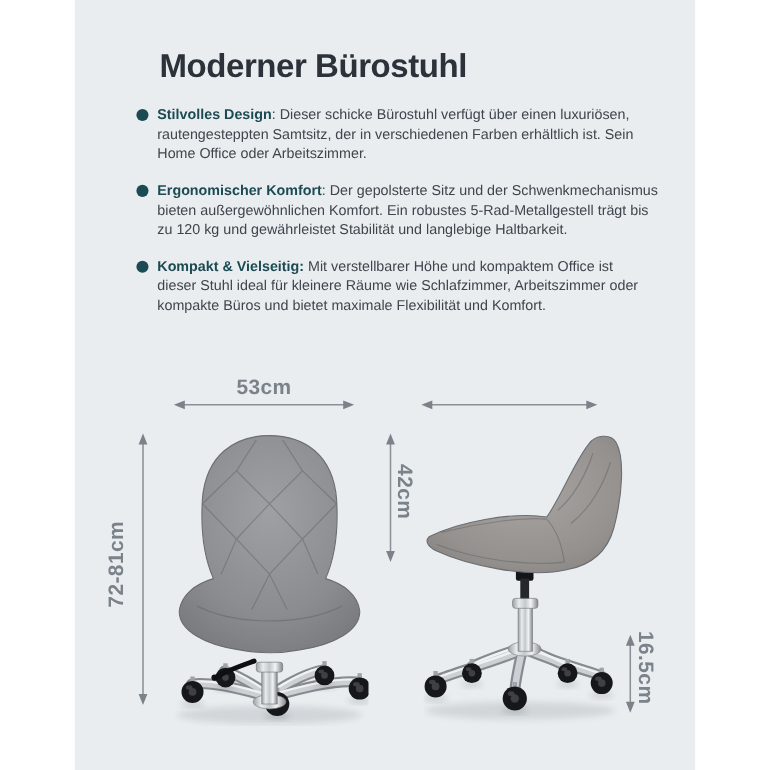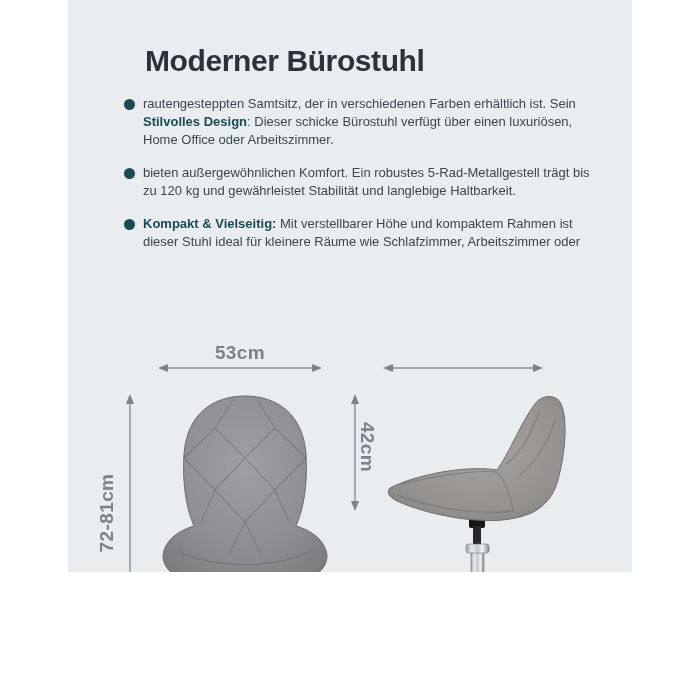--- a/index.html
+++ b/index.html
@@ -1,18 +1,18 @@
 <!DOCTYPE html>
 <html><head>
 <meta charset="utf-8">
 <style>
   * { margin:0; padding:0; box-sizing:border-box; }
   html,body { width:700px; height:700px; }
   body { font-family:"Liberation Sans", sans-serif; background:#ffffff; }
-  .canvas { position:relative; width:700px; height:572px; background:#ffffff; overflow:hidden; }
+  .canvas { position:relative; width:700px; height:700px; background:#ffffff; overflow:hidden; }
   .panel { position:absolute; left:68px; top:0; width:564px; height:700px; background:#e9edf0; }
 
   
   .title { position:absolute; left:77px; top:44px; font-size:30px; font-weight:bold;
            color:#2c323a; letter-spacing:-0.4px; }
 
   
   .features { position:absolute; left:56px; top:95px; width:492px; }
   .feature { display:flex; align-items:flex-start; margin-bottom:15px; }
   .dot { flex:0 0 auto; width:11px; height:11px; border-radius:50%; background:#1b4a52;
@@ -36,39 +36,41 @@
 <div class="canvas">
   <div class="panel">
 
     <div class="title">Moderner Bürostuhl</div>
 
     <div class="features">
 
       <div class="feature">
         <span class="dot"></span>
         <div class="ftext">
+          <div class="fline"><span class="lead">Stilvolles Design</span><span>: Dieser schicke Bürostuhl verfügt über einen luxuriösen,</span></div>
           <div class="fline">rautengesteppten Samtsitz, der in verschiedenen Farben erhältlich ist. Sein</div>
-          <div class="fline"><span class="lead">Stilvolles Design</span><span>: Dieser schicke Bürostuhl verfügt über einen luxuriösen,</span></div>
           <div class="fline">Home Office oder Arbeitszimmer.</div>
         </div>
       </div>
 
       <div class="feature">
         <span class="dot"></span>
         <div class="ftext">
+          <div class="fline"><span class="lead">Ergonomischer Komfort</span><span>: Der gepolsterte Sitz und der Schwenkmechanismus</span></div>
           <div class="fline">bieten außergewöhnlichen Komfort. Ein robustes 5-Rad-Metallgestell trägt bis</div>
           <div class="fline">zu 120 kg und gewährleistet Stabilität und langlebige Haltbarkeit.</div>
         </div>
       </div>
 
       <div class="feature">
         <span class="dot"></span>
         <div class="ftext">
-          <div class="fline"><span class="lead">Kompakt &amp; Vielseitig:</span><span> Mit verstellbarer Höhe und kompaktem Rahmen ist</span></div>
+          <div class="fline"><span class="lead">Kompakt &amp; Vielseitig:</span><span> Mit verstellbarer Höhe und kompaktem Office ist</span></div>
           <div class="fline">dieser Stuhl ideal für kleinere Räume wie Schlafzimmer, Arbeitszimmer oder</div>
+          <div class="fline">kompakte Büros und bietet maximale Flexibilität und Komfort.</div>
         </div>
       </div>
 
     </div>
 
     <svg class="layer" style="left:87px; top:388px;" width="180" height="272" viewBox="0 0 180 272">
       <defs>
         <radialGradient id="vlF" cx="0.5" cy="0.35" r="0.8">
           <stop offset="0" stop-color="#9fa0a3"></stop>
           <stop offset="0.6" stop-color="#8b8c8f"></stop>

